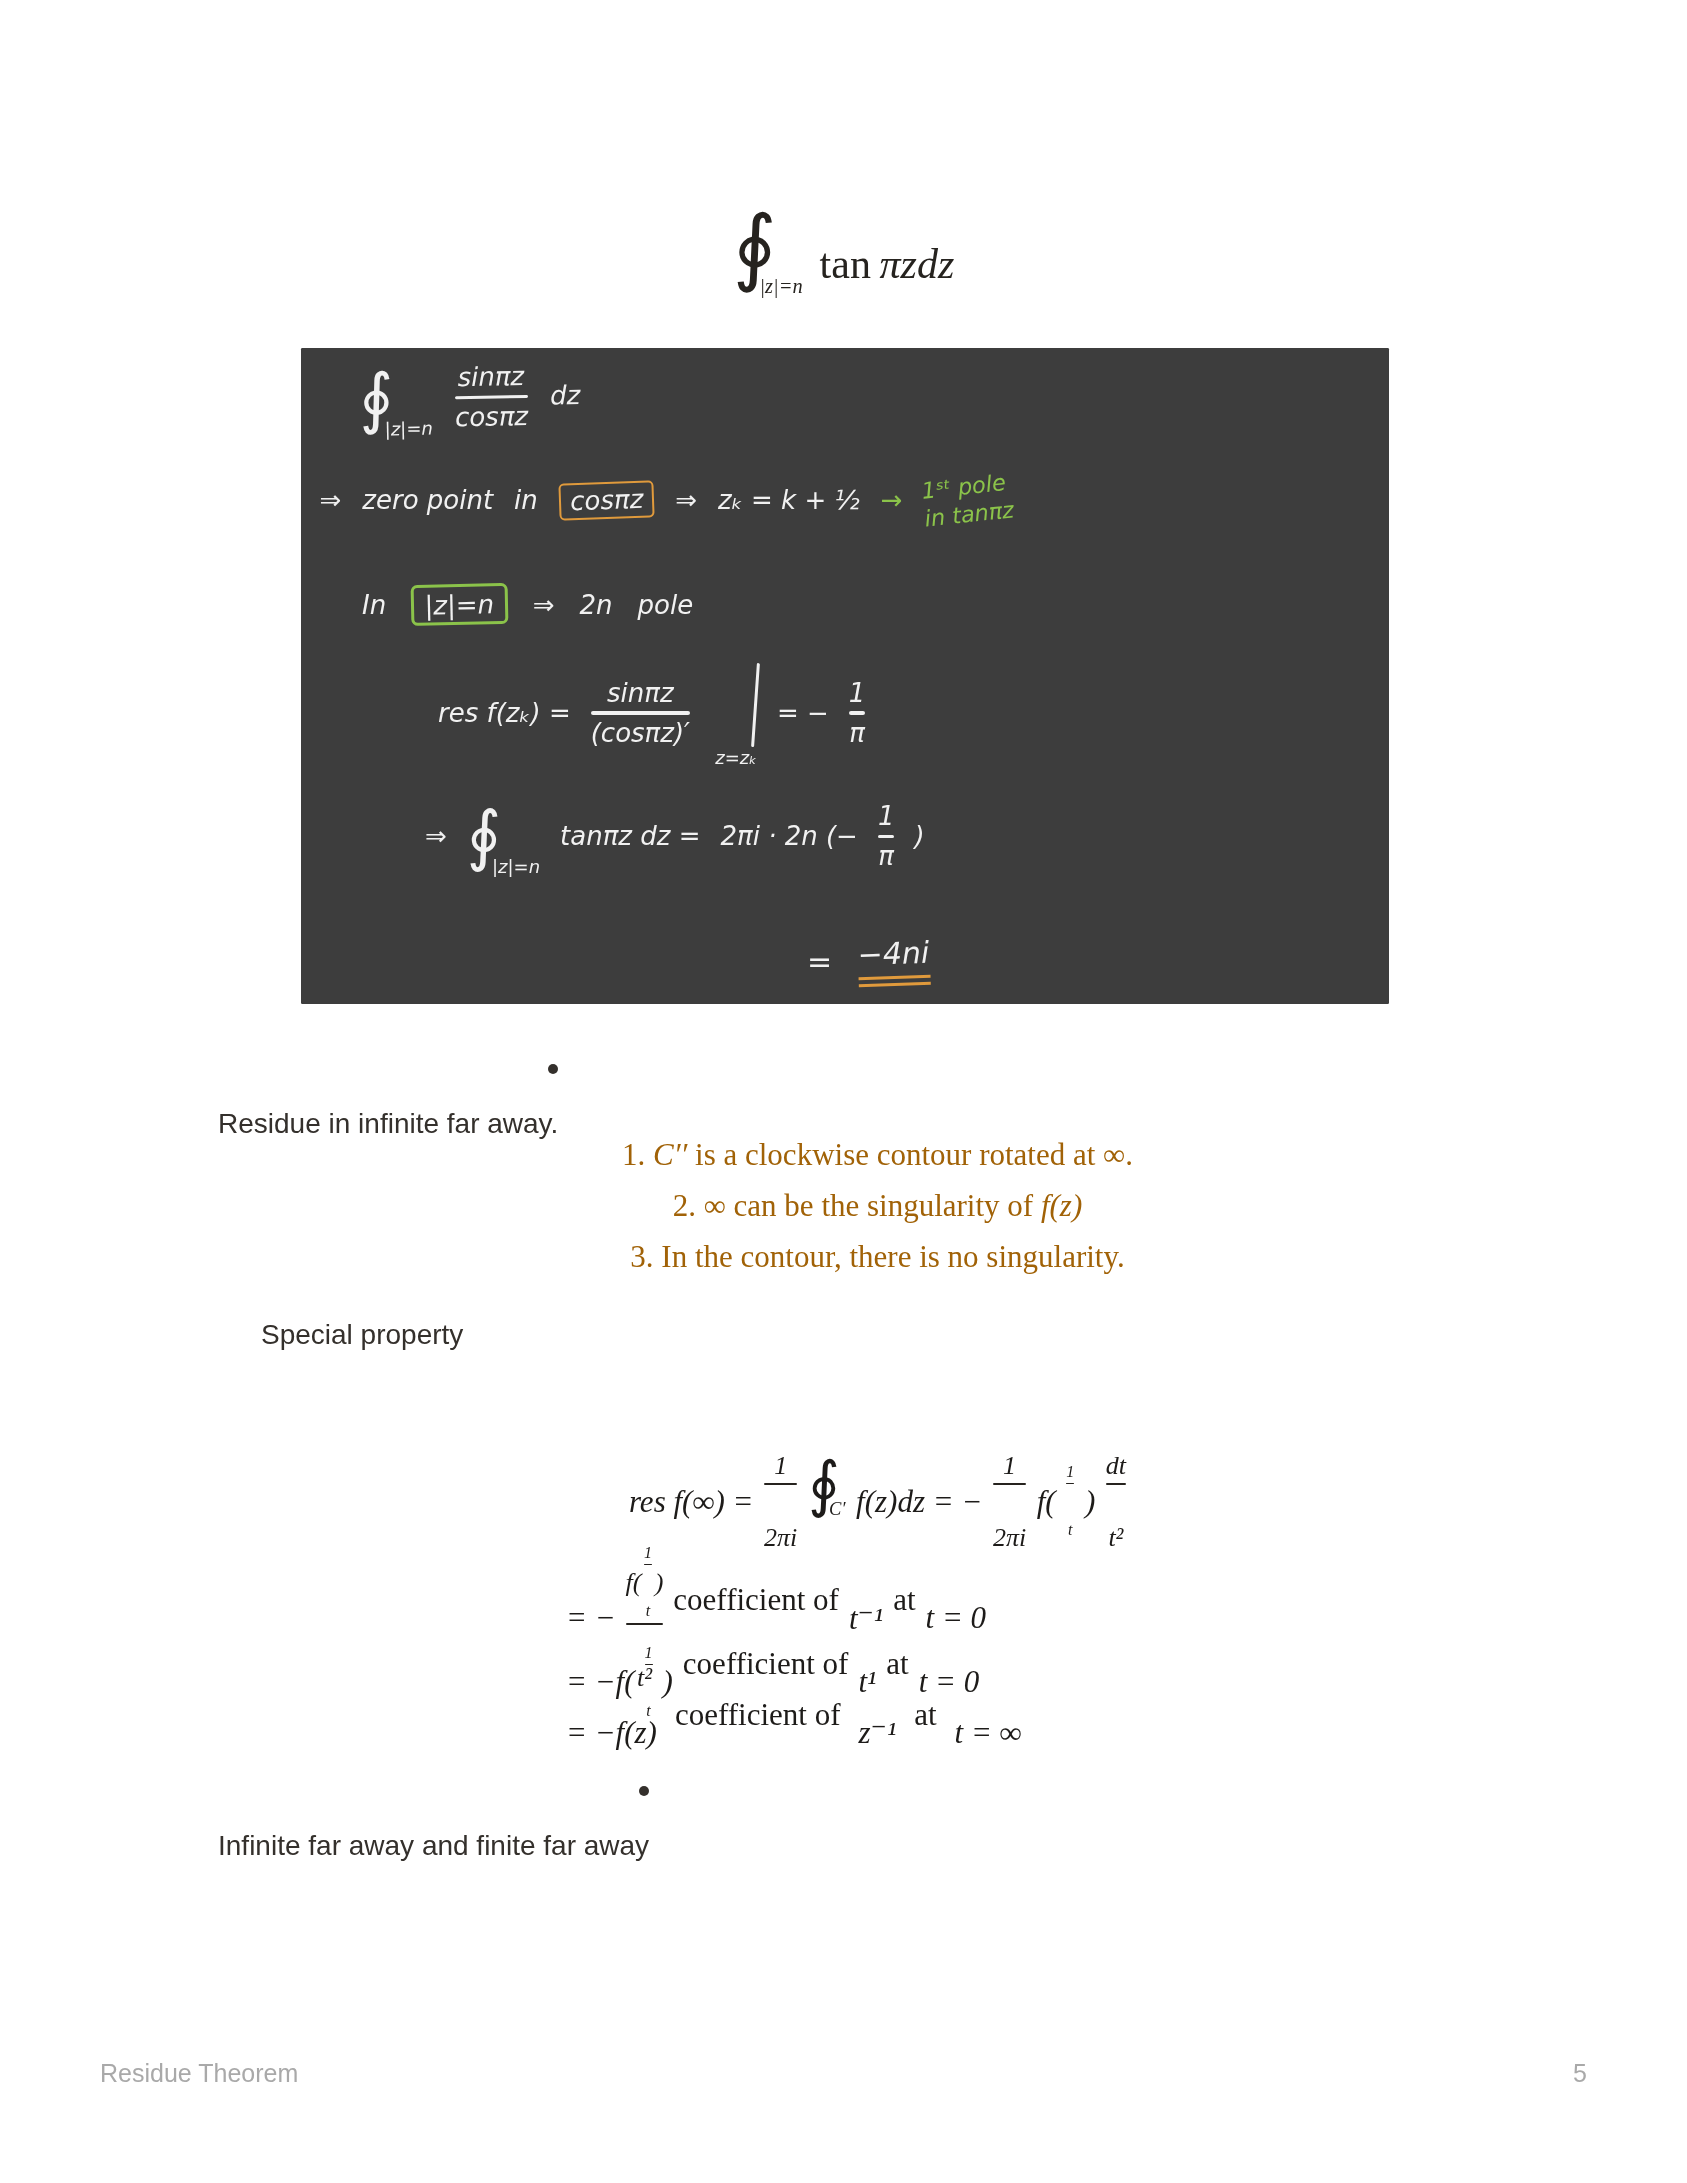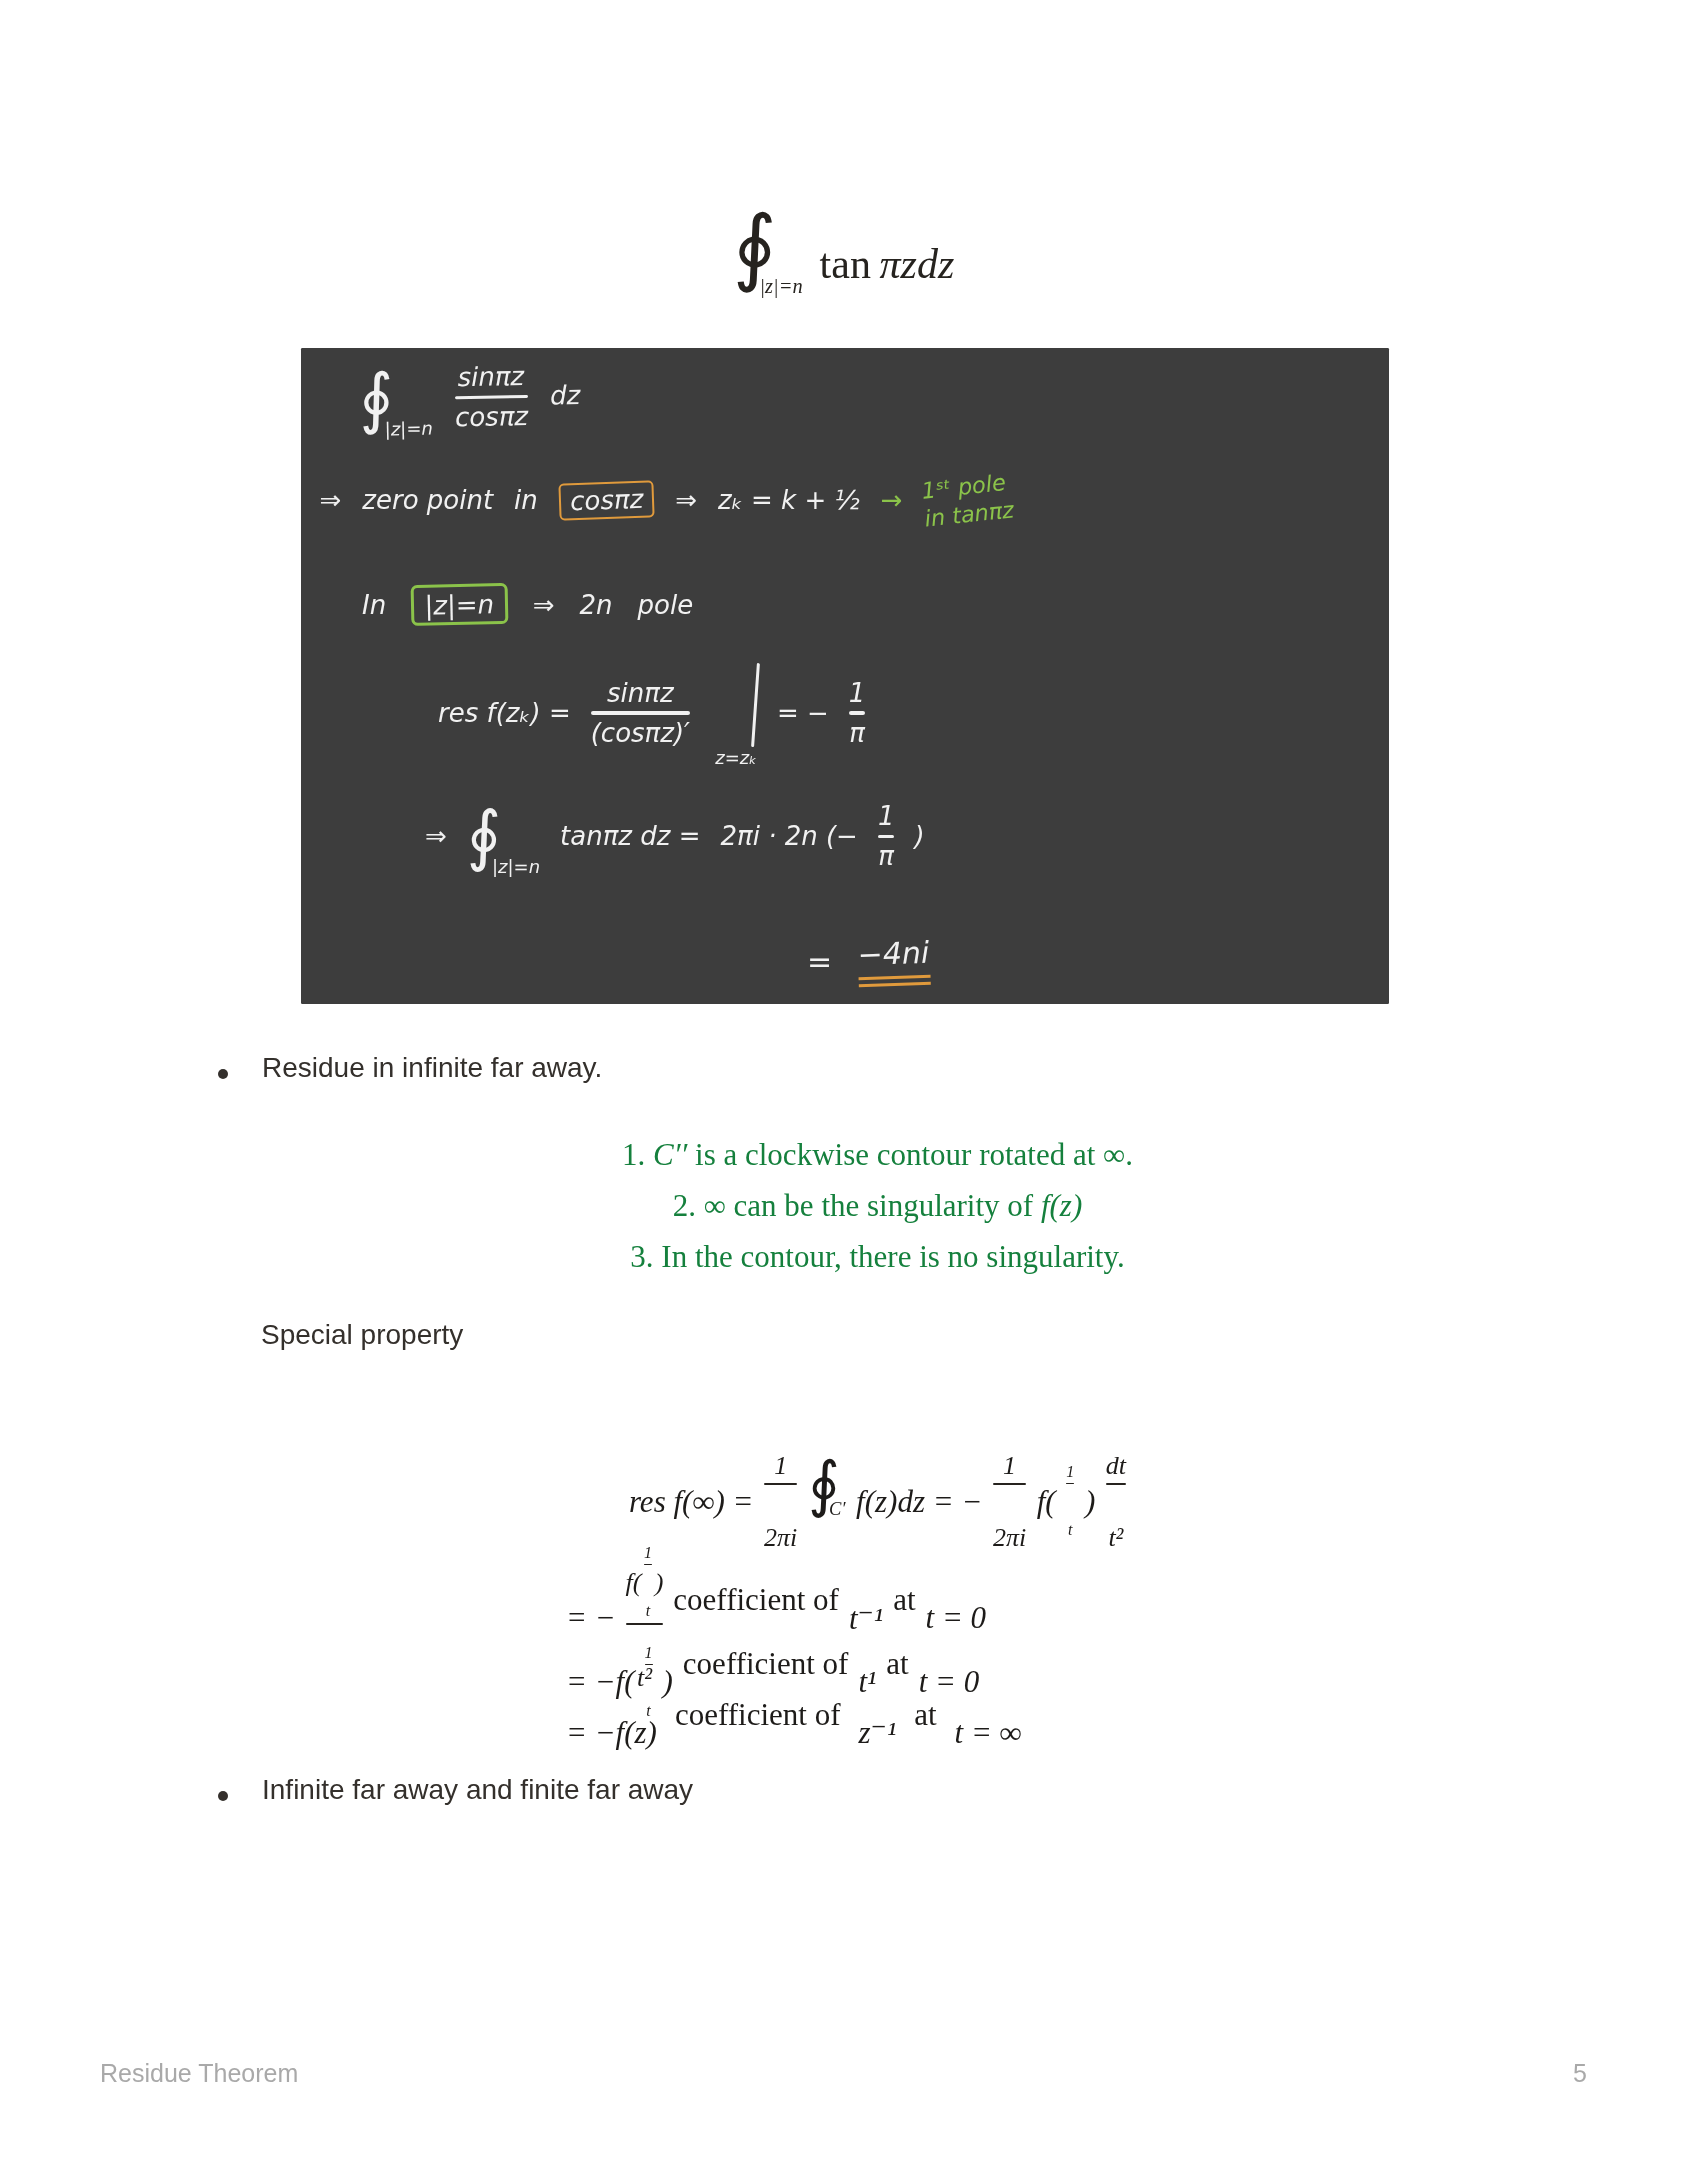--- a/index.html
+++ b/index.html
@@ -36,28 +36,28 @@
   .dunder{border-bottom:10px double #e09a3c;padding-bottom:5.3px;transform:rotate(-2deg);}
 
   .bl1{left:58px;top:14.5px;gap:22.4px;transform:rotate(-1deg);}
   .bl2{left:18.5px;top:124px;gap:21px;}
   .bl3{left:61px;top:236px;gap:25px;}
   .bl4{left:117px;top:315px;gap:20px;margin-left:20px;}
   .bl5{left:124px;top:454px;gap:20px;}
   .bl6{left:506px;top:588px;gap:26px;font-size:30px;}
 
   
-  .bullet-row{position:absolute;left:218px;display:flex;align-items:center;gap:34px;font-size:28px;color:#34302c;}
+  .bullet-row{position:absolute;left:218px;display:flex;align-items:flex-end;gap:34px;font-size:28px;color:#34302c;flex-direction:column;}
   .bullet-dot{width:10px;height:10px;border-radius:50%;background:#34302c;margin-top:12px;flex:0 0 auto;}
   .b1{top:1052px;}
   .b2{top:1774px;}
   .plain-label{position:absolute;left:261px;top:1319px;font-size:28px;color:#34302c;}
 
   
-  .numlist{position:absolute;left:185px;top:1129px;width:1385px;text-align:center;font-family:"Liberation Serif","DejaVu Serif",serif;font-size:31px;line-height:51px;color:#15803d;}
+  .numlist{position:absolute;left:185px;top:1129px;width:1385px;text-align:center;font-family:"Liberation Serif","DejaVu Serif",serif;font-size:31px;line-height:51px;color:#a16207;}
 
   
   .prop-line{position:absolute;display:flex;align-items:center;white-space:nowrap;font-family:"Liberation Serif","DejaVu Serif",serif;font-size:31px;color:#1d1b19;}
   .prop-line .frac{font-size:26px;}
   .pA{left:185px;width:1385px;top:1416px;justify-content:center;gap:10.6px;}
   .pA .oint{font-family:"DejaVu Serif","DejaVu Sans",serif;font-size:61px;line-height:1;}
   .pA .oint-sub{font-size:18.5px;font-style:italic;align-self:flex-end;margin:0 0 -4px -10.6px;}
   .pB{left:566px;top:1509px;gap:10px;}
   .pC{left:566px;top:1609px;gap:10px;}
   .pD{left:566px;top:1678px;gap:18px;}

